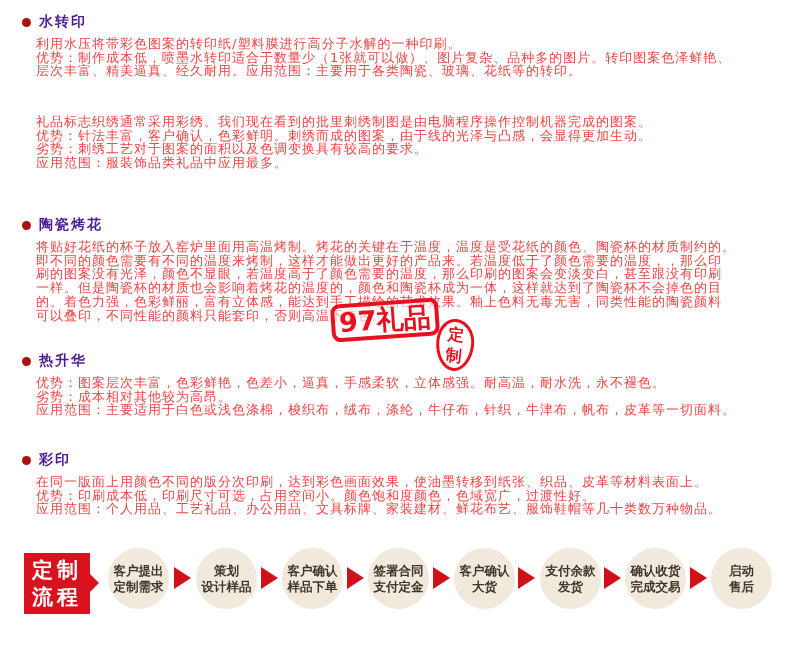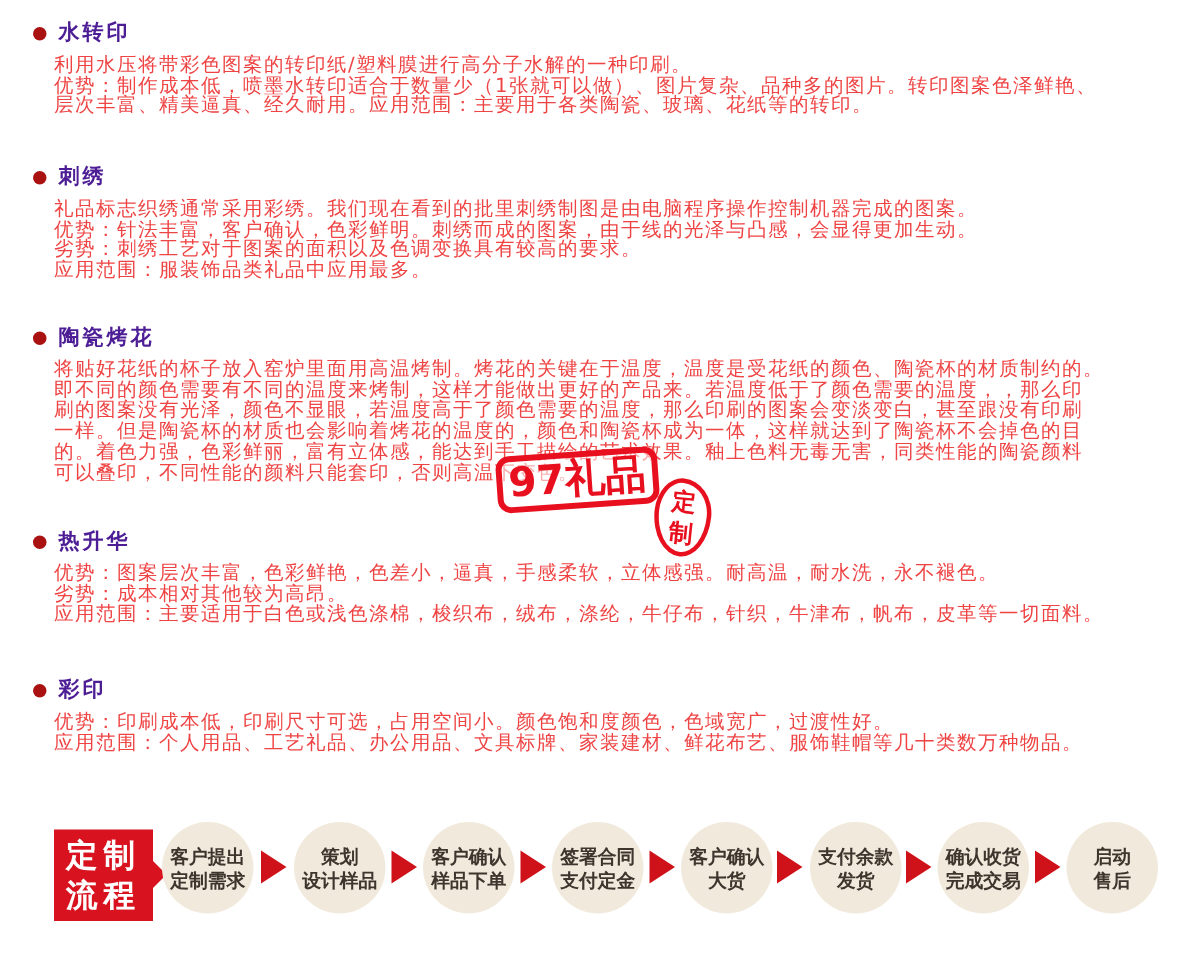--- a/index.html
+++ b/index.html
@@ -27,21 +27,21 @@
     color:#e8101e;font-weight:bold;font-size:16px;line-height:21px;
     display:flex;flex-direction:column;align-items:center;justify-content:center;
     font-family:"DejaVu Serif","Liberation Serif",serif;
     transform:rotate(6deg);
   }
   
   .flow-label{
     position:absolute;left:24px;top:553px;width:66px;height:61px;
     background:#d8121f;color:#ffffff;font-weight:bold;font-size:21px;
     letter-spacing:4px;line-height:27px;text-align:center;
-    display:flex;flex-direction:column;justify-content:center;margin-left:12px;
+    display:flex;flex-direction:column;justify-content:center;
   }
   .flow-label::after{
     content:"";position:absolute;right:-9px;top:21px;
     width:0;height:0;border-left:9px solid #d8121f;
     border-top:9px solid transparent;border-bottom:9px solid transparent;
   }
   .step-circle{
     position:absolute;top:548px;width:61px;height:61px;border-radius:50%;
     background:#f1e9db;color:#3c362e;font-size:12.5px;font-weight:bold;
     line-height:16px;text-align:center;
@@ -63,24 +63,20 @@
     <span class="sec-title">水转印</span>
   </div>
   <div class="sec-body">
     <div class="bline">利用水压将带彩色图案的转印纸/塑料膜进行高分子水解的一种印刷。</div>
     <div class="bline">优势：制作成本低，喷墨水转印适合于数量少（1张就可以做）、图片复杂、品种多的图片。转印图案色泽鲜艳、</div>
     <div class="bline">层次丰富、精美逼真、经久耐用。应用范围：主要用于各类陶瓷、玻璃、花纸等的转印。</div>
   </div>
 </div>
 
 <div class="section" style="top:109px">
-  <div class="sec-header">
-    <span class="bullet"></span>
-    <span class="sec-title">刺绣</span>
-  </div>
   <div class="sec-body">
     <div class="bline">礼品标志织绣通常采用彩绣。我们现在看到的批里刺绣制图是由电脑程序操作控制机器完成的图案。</div>
     <div class="bline">优势：针法丰富，客户确认，色彩鲜明。刺绣而成的图案，由于线的光泽与凸感，会显得更加生动。</div>
     <div class="bline">劣势：刺绣工艺对于图案的面积以及色调变换具有较高的要求。</div>
     <div class="bline">应用范围：服装饰品类礼品中应用最多。</div>
   </div>
 </div>
 
 <div class="section" style="top:216px">
   <div class="sec-header">
@@ -114,20 +110,21 @@
     <div class="bline">应用范围：主要适用于白色或浅色涤棉，梭织布，绒布，涤纶，牛仔布，针织，牛津布，帆布，皮革等一切面料。</div>
   </div>
 </div>
 
 <div class="section" style="top:451px">
   <div class="sec-header">
     <span class="bullet"></span>
     <span class="sec-title">彩印</span>
   </div>
   <div class="sec-body">
+    <div class="bline">在同一版面上用颜色不同的版分次印刷，达到彩色画面效果，使油墨转移到纸张、织品、皮革等材料表面上。</div>
     <div class="bline">优势：印刷成本低，印刷尺寸可选，占用空间小。颜色饱和度颜色，色域宽广，过渡性好。</div>
     <div class="bline">应用范围：个人用品、工艺礼品、办公用品、文具标牌、家装建材、鲜花布艺、服饰鞋帽等几十类数万种物品。</div>
   </div>
 </div>
 
 <div class="flow-label">
   <span>定制</span>
   <span>流程</span>
 </div>
 

